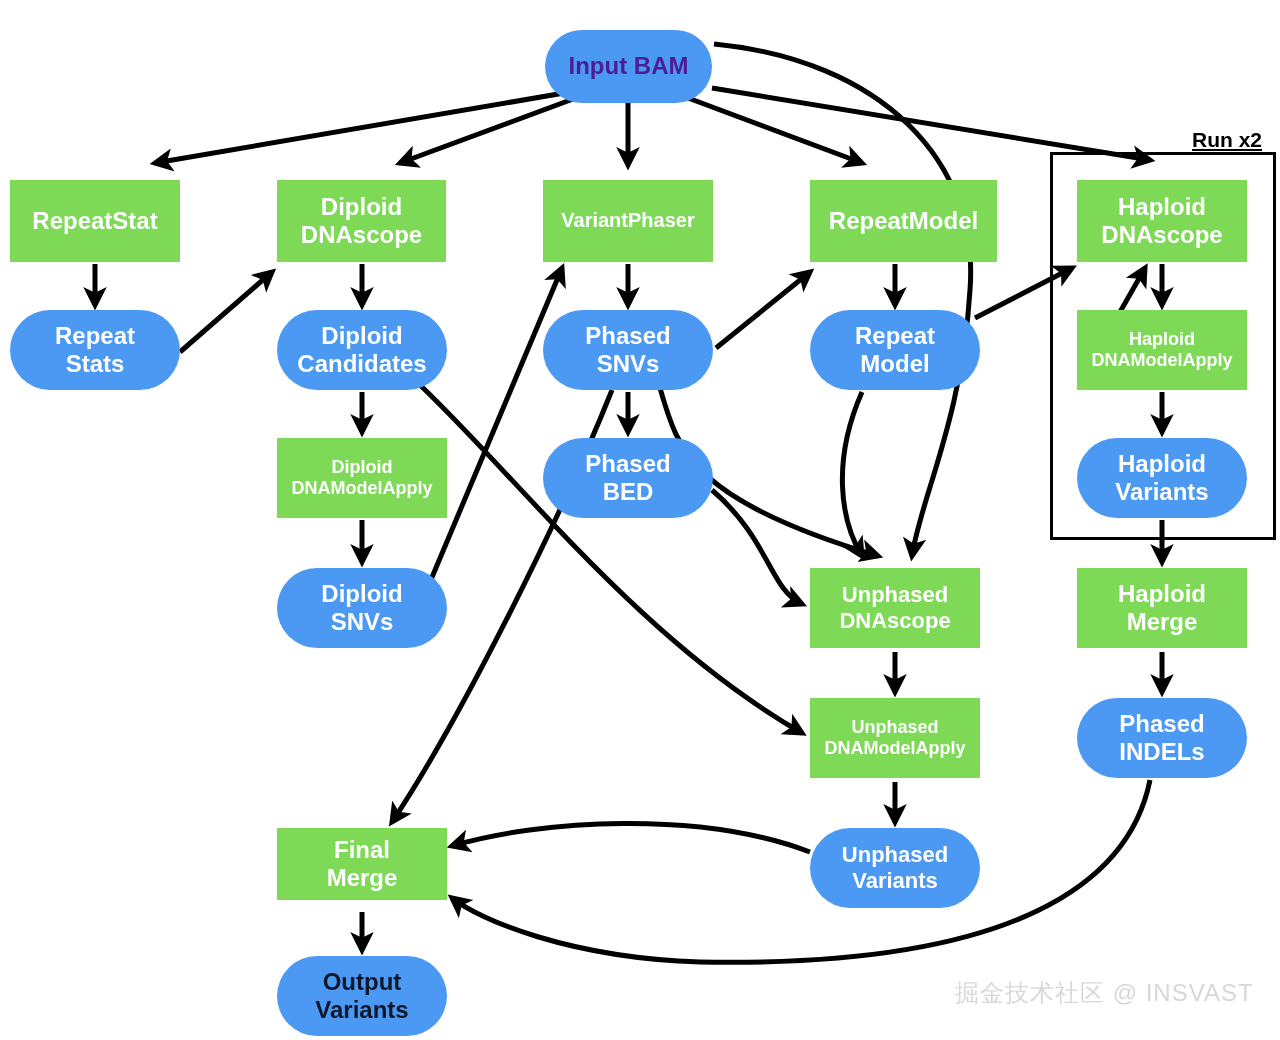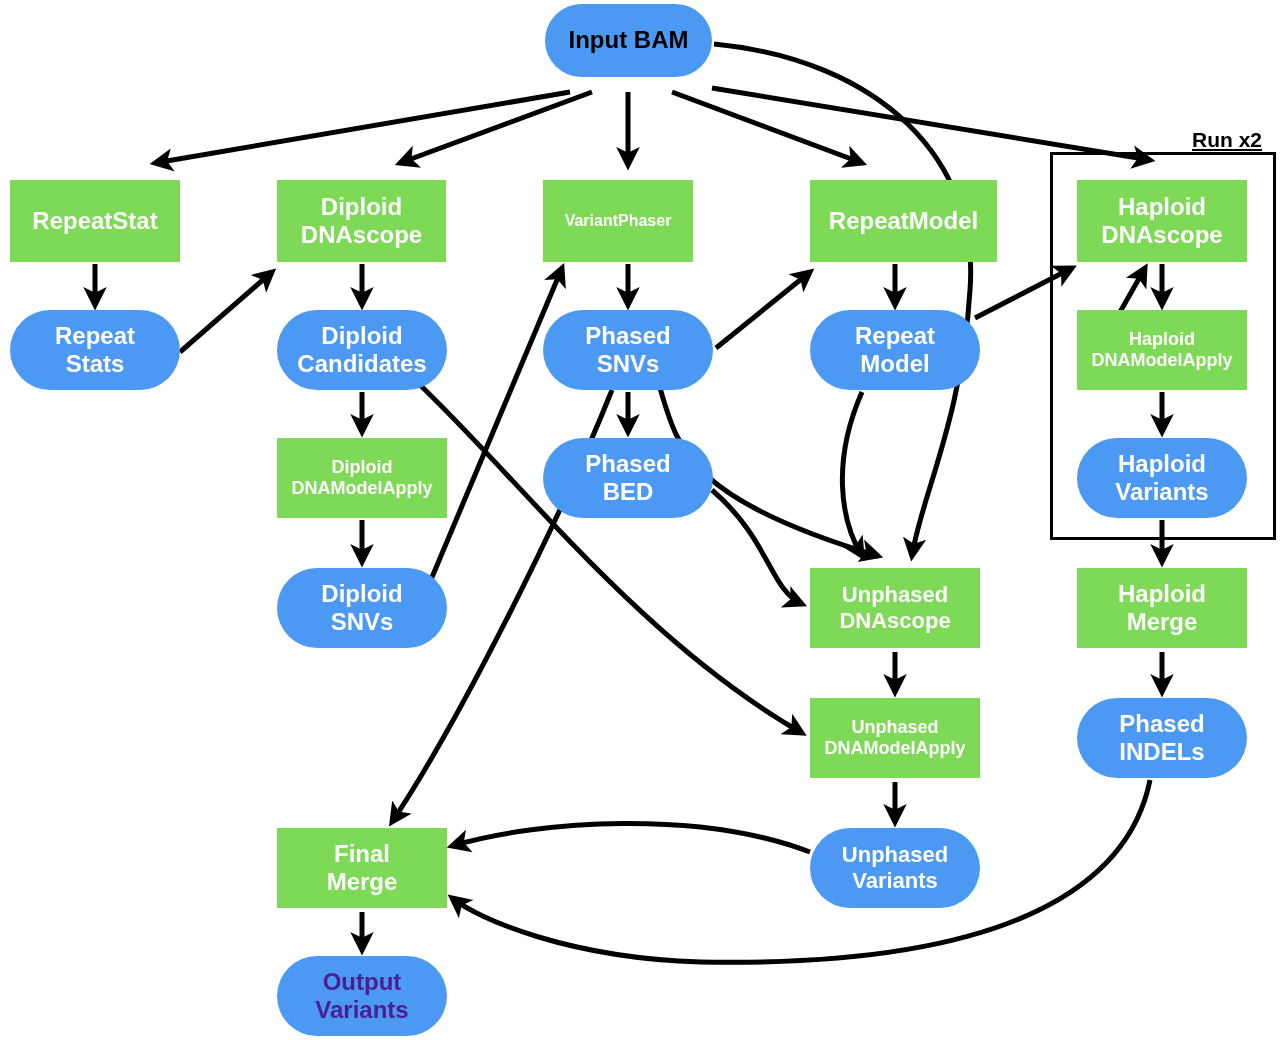--- a/index.html
+++ b/index.html
@@ -116,25 +116,25 @@
         <path d="M 895 782 L 895 822" fill="none" stroke="#000000" stroke-width="5" stroke-linecap="butt" marker-end="url(#arrowhead)"></path>
         <path d="M 810 852 C 700 810 540 820 452 846" fill="none" stroke="#000000" stroke-width="5" stroke-linecap="butt" marker-end="url(#arrowhead)"></path>
         <path d="M 362 912 L 362 950" fill="none" stroke="#000000" stroke-width="5" stroke-linecap="butt" marker-end="url(#arrowhead)"></path>
       </g>
   </svg>
 
   <div class="group-box" style="left: 1050px; top: 152px; width: 226px; height: 388px; border-color: rgb(0, 0, 0);"></div>
   <div class="group-label" style="left: 1192px; top: 128px;">Run x2</div>
 
   <div id="node-layer">
-      <div class="node data" style="left: 545px; top: 4px; width: 167px; height: 73px; font-size: 24px; background: rgb(75, 153, 242); color: #000000;">Input BAM</div>
+      <div class="node data" style="left: 545px; top: 30px; width: 167px; height: 73px; font-size: 24px; background: rgb(75, 153, 242); color: #4c1d95;">Input BAM</div>
       <div class="node process" style="left: 10px; top: 180px; width: 170px; height: 82px; font-size: 24px; background: rgb(126, 217, 87); color: rgb(255, 255, 255);">RepeatStat</div>
       <div class="node process" style="left: 277px; top: 180px; width: 169px; height: 82px; font-size: 24px; background: rgb(126, 217, 87); color: rgb(255, 255, 255);">Diploid
 DNAscope</div>
-      <div class="node process" style="left: 543px; top: 180px; width: 150px; height: 82px; font-size: 16px; background: rgb(126, 217, 87); color: rgb(255, 255, 255);">VariantPhaser</div>
+      <div class="node process" style="left: 543px; top: 180px; width: 170px; height: 82px; font-size: 20px; background: rgb(126, 217, 87); color: rgb(255, 255, 255);">VariantPhaser</div>
       <div class="node process" style="left: 810px; top: 180px; width: 187px; height: 82px; font-size: 24px; background: rgb(126, 217, 87); color: rgb(255, 255, 255);">RepeatModel</div>
       <div class="node process" style="left: 1077px; top: 180px; width: 170px; height: 82px; font-size: 24px; background: rgb(126, 217, 87); color: rgb(255, 255, 255);">Haploid
 DNAscope</div>
       <div class="node data" style="left: 10px; top: 310px; width: 170px; height: 80px; font-size: 24px; background: rgb(75, 153, 242); color: rgb(255, 255, 255);">Repeat
 Stats</div>
       <div class="node data" style="left: 277px; top: 310px; width: 170px; height: 80px; font-size: 24px; background: rgb(75, 153, 242); color: rgb(255, 255, 255);">Diploid
 Candidates</div>
       <div class="node data" style="left: 543px; top: 310px; width: 170px; height: 80px; font-size: 24px; background: rgb(75, 153, 242); color: rgb(255, 255, 255);">Phased
 SNVs</div>
       <div class="node data" style="left: 810px; top: 310px; width: 170px; height: 80px; font-size: 24px; background: rgb(75, 153, 242); color: rgb(255, 255, 255);">Repeat
@@ -150,22 +150,23 @@
       <div class="node data" style="left: 277px; top: 568px; width: 170px; height: 80px; font-size: 24px; background: rgb(75, 153, 242); color: rgb(255, 255, 255);">Diploid
 SNVs</div>
       <div class="node process" style="left: 810px; top: 568px; width: 170px; height: 80px; font-size: 22px; background: rgb(126, 217, 87); color: rgb(255, 255, 255);">Unphased
 DNAscope</div>
       <div class="node process" style="left: 1077px; top: 568px; width: 170px; height: 80px; font-size: 24px; background: rgb(126, 217, 87); color: rgb(255, 255, 255);">Haploid
 Merge</div>
       <div class="node process" style="left: 810px; top: 698px; width: 170px; height: 80px; font-size: 18px; background: rgb(126, 217, 87); color: rgb(255, 255, 255);">Unphased
 DNAModelApply</div>
       <div class="node data" style="left: 1077px; top: 698px; width: 170px; height: 80px; font-size: 24px; background: rgb(75, 153, 242); color: rgb(255, 255, 255);">Phased
 INDELs</div>
-      <div class="node process" style="left: 277px; top: 828px; width: 170px; height: 80px; font-size: 24px; background: rgb(126, 217, 87); color: rgb(255, 255, 255);">Final
+      <div class="node process" style="left: 277px; top: 828px; width: 170px; height: 72px; font-size: 24px; background: rgb(126, 217, 87); color: rgb(255, 255, 255);">Final
 Merge</div>
       <div class="node data" style="left: 810px; top: 828px; width: 170px; height: 80px; font-size: 22px; background: rgb(75, 153, 242); color: rgb(255, 255, 255);">Unphased
 Variants</div>
-      <div class="node data" style="left: 277px; top: 956px; width: 170px; height: 80px; font-size: 24px; background: rgb(75, 153, 242); color: #4c1d95;">Output
+      <div class="node data" style="left: 277px; top: 956px; width: 170px; height: 80px; font-size: 24px; background: rgb(75, 153, 242); color: #0f172a;">Output
 Variants</div>
     </div>
 
+  <div class="watermark" style="left: 955px; top: 977px; color: rgb(216, 216, 216);">掘金技术社区 @ INSVAST</div>
 
 </div>
 
 </body></html>

